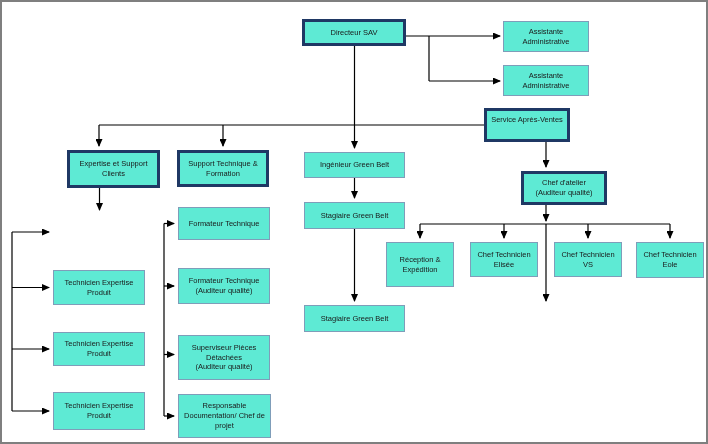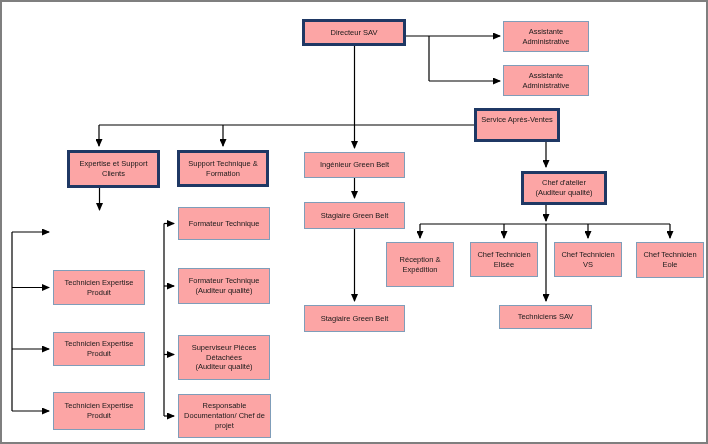--- a/index.html
+++ b/index.html
@@ -8,21 +8,21 @@
     width:708px;height:444px;
     background:#ffffff;
     border:2px solid #7f7f7f;
     box-sizing:border-box;
     font-family:"Liberation Sans","DejaVu Sans",sans-serif;
     overflow:hidden;
   }
   #wires{position:absolute;left:0;top:0;width:708px;height:444px;}
   .box{
     position:absolute;
-    background:#fca5a5;
+    background:#5eead4;
     border:1px solid var(--thin-border,#7f9db9);
     box-sizing:border-box;
     display:flex;
     align-items:center;
     justify-content:center;
     text-align:center;
     font-size:7.5px;
     line-height:1.3;
     color:#1a1a1a;
     white-space:pre-line;
@@ -87,21 +87,21 @@
       <path d="M162,352.5 H172" marker-end="url(#arr)"></path>
       <path d="M162,414 H172" marker-end="url(#arr)"></path>
     </g>
   </svg>
 
   <div class="box thick" style="left:300px;top:17px;width:104px;height:27px">Directeur SAV</div>
   <div class="box" style="left:501px;top:19px;width:86px;height:31px">Assistante
 Administrative</div>
   <div class="box" style="left:501px;top:63px;width:86px;height:31px">Assistante
 Administrative</div>
-  <div class="box thick top-text" style="left:472px;top:106px;width:86px;height:34px">Service Après-Ventes</div>
+  <div class="box thick top-text" style="left:482px;top:106px;width:86px;height:34px">Service Après-Ventes</div>
   <div class="box thick" style="left:519px;top:169px;width:86px;height:34px">Chef d'atelier
 (Auditeur qualité)</div>
 
   <div class="box thick" style="left:65px;top:148px;width:93px;height:38px">Expertise et Support
 Clients</div>
   <div class="box" style="left:302px;top:150px;width:101px;height:26px">Ingénieur Green Belt</div>
   <div class="box thick" style="left:175px;top:148px;width:92px;height:37px">Support Technique &amp;
 Formation</div>
   <div class="box" style="left:302px;top:200px;width:101px;height:27px">Stagiaire Green Belt</div>
   <div class="box" style="left:302px;top:303px;width:101px;height:27px">Stagiaire Green Belt</div>
@@ -124,15 +124,14 @@
 projet</div>
 
   <div class="box" style="left:384px;top:240px;width:68px;height:45px">Réception &amp;
 Expédition</div>
   <div class="box" style="left:468px;top:240px;width:68px;height:35px">Chef Technicien
 Elisée</div>
   <div class="box" style="left:552px;top:240px;width:68px;height:35px">Chef Technicien
 VS</div>
   <div class="box" style="left:634px;top:240px;width:68px;height:36px">Chef Technicien
 Eole</div>
-  <div class="box" style="left:497px;top:303px;width:93px;height:24px">Techniciens SAV</div>
 
 </div>
 
 </body></html>

